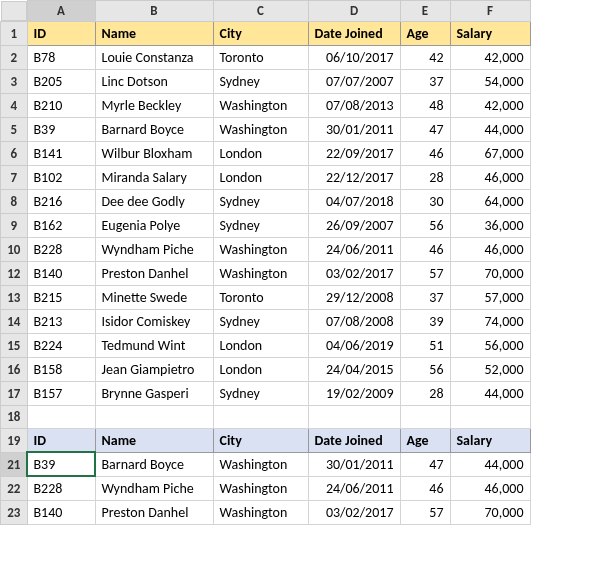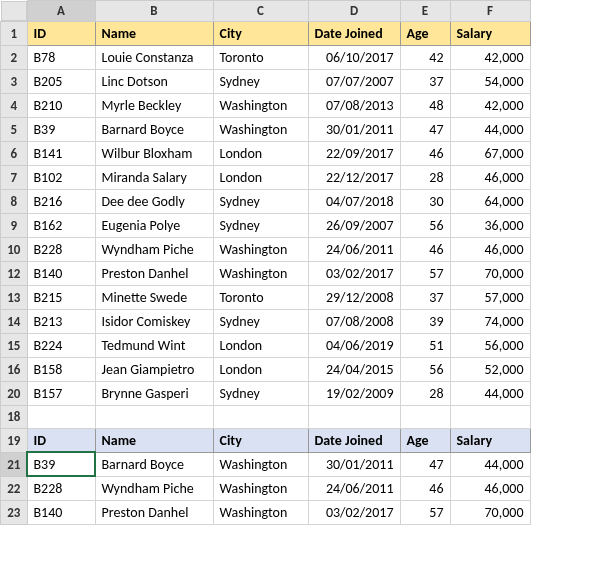--- a/index.html
+++ b/index.html
@@ -236,21 +236,21 @@
       <tr>
         <th class="row-header">16</th>
         <td class="col-A">B158</td>
         <td class="col-B">Jean Giampietro</td>
         <td class="col-C">London</td>
         <td class="col-D num">24/04/2015</td>
         <td class="col-E num">56</td>
         <td class="col-F num">52,000</td>
       </tr>
       <tr>
-        <th class="row-header">20</th>
+        <th class="row-header">17</th>
         <td class="col-A">B157</td>
         <td class="col-B">Brynne Gasperi</td>
         <td class="col-C">Sydney</td>
         <td class="col-D num">19/02/2009</td>
         <td class="col-E num">28</td>
         <td class="col-F num">44,000</td>
       </tr>
       <tr class="empty-row">
         <th class="row-header">18</th>
         <td class="col-A"></td>

